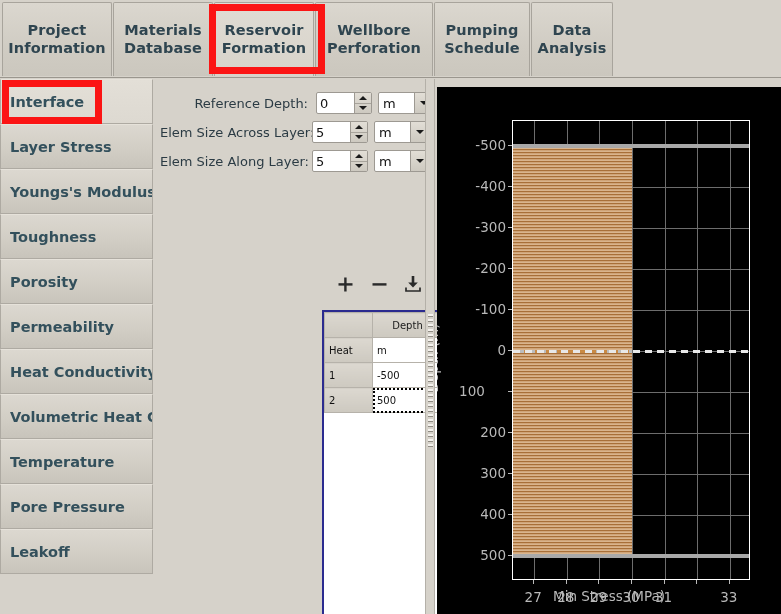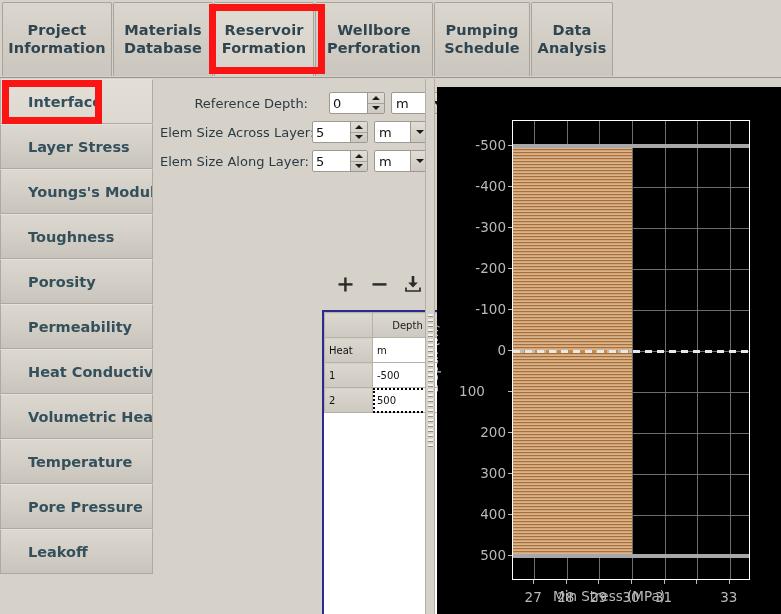--- a/index.html
+++ b/index.html
@@ -73,21 +73,21 @@
   .side-item {
     position: relative;
     box-sizing: border-box;
     height: 45px;
     margin: 0;
     background-image: linear-gradient(to bottom, #dcd8d0 0%, #d2cec5 55%, #c8c4bb 100%);
     border: 1px solid #aeaaa2;
     border-top-color: #e6e2da;
     display: flex;
     align-items: center;
-    padding-left: 27px;
+    padding-left: 9px;
     color: #33505c;
     font-size: 14.5px;
     font-weight: bold;
     white-space: nowrap;
     overflow: hidden;
     cursor: pointer;
   }
   .side-item.selected {
     background-image: linear-gradient(to bottom, #e3dfd7 0%, #ddd9d1 100%);
   }
@@ -527,21 +527,21 @@
             <tr>
               <td class="rowhdr col-idx">2</td>
               <td class="cell col-depth selected">500</td>
               <td class="cell col-color swatch" style="background: rgb(169, 111, 60);"></td>
               <td class="col-pad" style="background: rgb(255, 255, 255); border-right: none;"></td>
             </tr>
           </tbody>
       </table>
     </div>
   <div class="field-row" style="top: 13px; left: 17px;">
-        <div class="field-label" style="width: 138px; margin-right: 21px;">Reference Depth:</div>
+        <div class="field-label" style="width: 138px; margin-right: 8px;">Reference Depth:</div>
         <div class="spin">
           <input type="text" value="0" style="">
           <div class="arrows">
             <div>
               <div class="tri-up"></div>
             </div>
             <div>
               <div class="tri-dn"></div>
             </div>
           </div>

